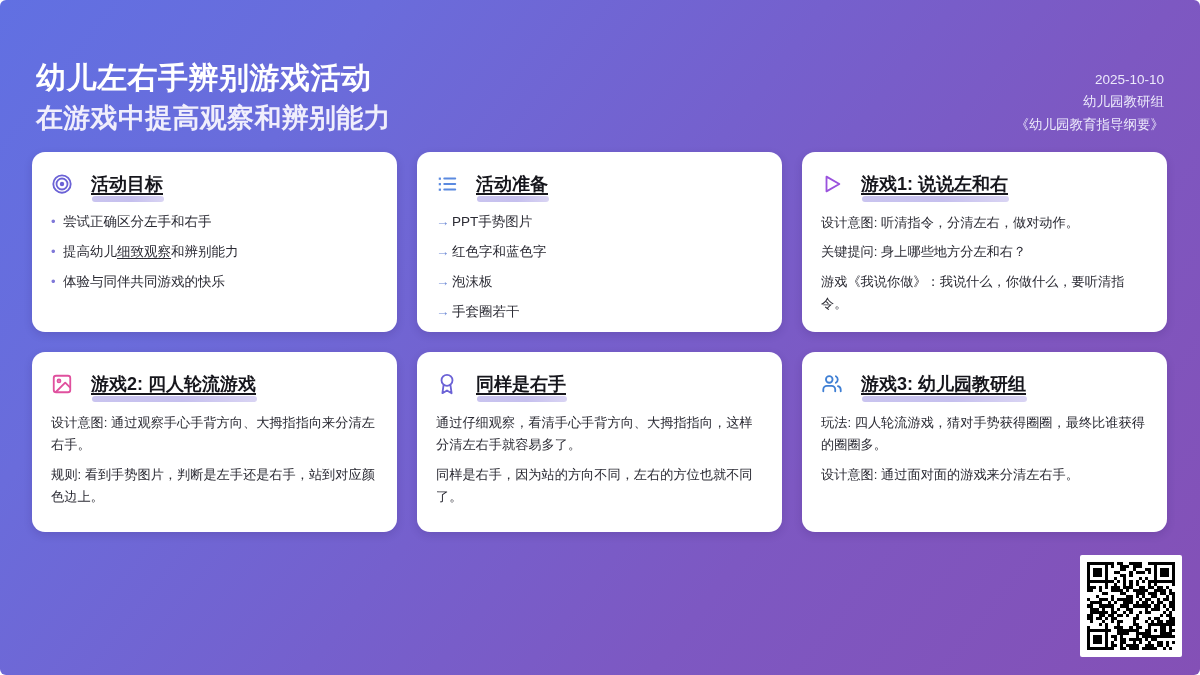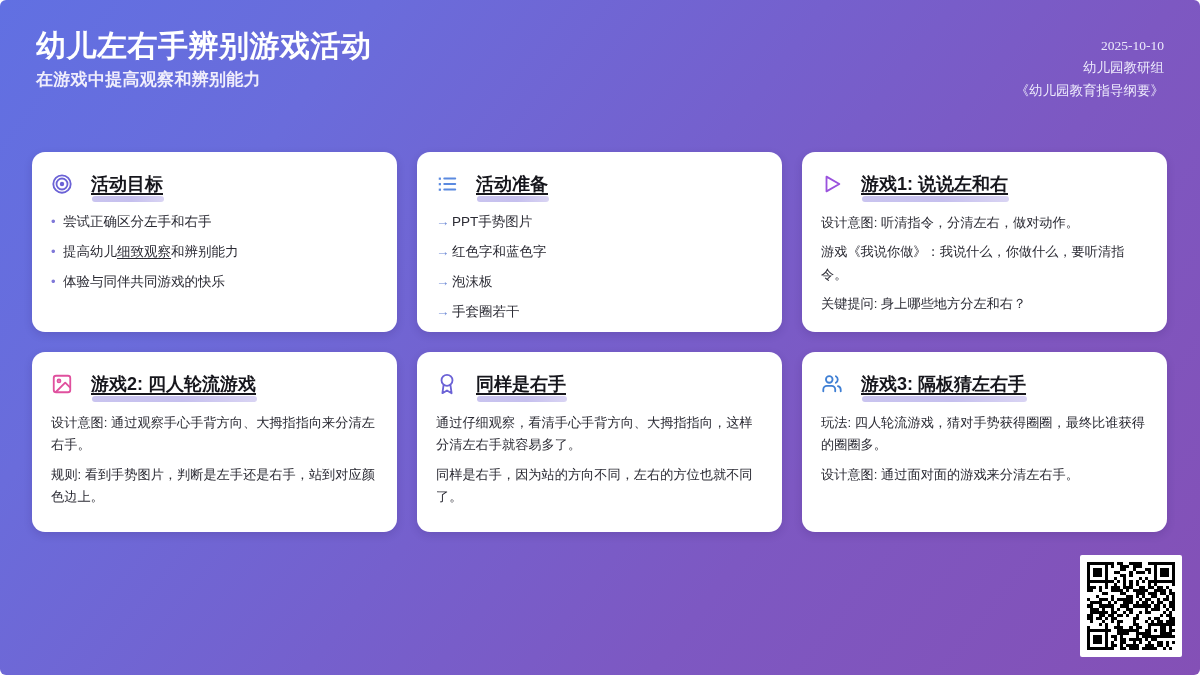--- a/index.html
+++ b/index.html
@@ -14,39 +14,38 @@
     width: 1200px;
     height: 675px;
     background: linear-gradient(128deg, #6170e2 0%, #6a6cdb 22%, #7560cd 48%, #7d58c2 68%, #8450b6 100%);
     border-radius: 6px;
     overflow: hidden;
   }
 
   
   .header {
     position: absolute;
-    left: 0; top: 1px;
+    left: 0; top: 8px;
     width: 1200px;
     height: 128px;
     padding: 26px 36px 0 36px;
     display: flex;
     justify-content: space-between;
-    align-items: flex-start;
-    font-family: Liberation Serif, serif;
+    align-items: flex-end;
   }
   .header-left { display: flex; flex-direction: column; }
   .slide-title {
     font-size: 30px;
     font-weight: bold;
     color: #ffffff;
     line-height: 1.25;
     letter-spacing: 0.5px;
   }
   .slide-subtitle {
-    font-size: 17px;
+    font-size: 27px;
     font-weight: bold;
     color: #f0eefc;
     line-height: 1.3;
     margin-top: 4px;
     letter-spacing: 0.3px;
   }
   .header-right {
     display: flex;
     flex-direction: column;
     align-items: flex-end;
@@ -239,22 +238,22 @@
         <div class="card-head">
           <span class="card-icon">
             <svg width="22" height="22" viewBox="0 0 24 24" fill="none" stroke="#9a52dd" stroke-width="2" stroke-linejoin="round">
               <polygon points="6,4 20,12 6,20"></polygon>
             </svg>
           </span>
           <span class="card-title-wrap"><span class="card-title">游戏1: 说说左和右</span><span class="title-underbar"></span></span>
         </div>
         <div class="paras">
           <div class="para">设计意图: 听清指令，分清左右，做对动作。</div>
+          <div class="para">关键提问: 身上哪些地方分左和右？</div>
           <div class="para">游戏《我说你做》：我说什么，你做什么，要听清指令。</div>
-          <div class="para">关键提问: 身上哪些地方分左和右？</div>
         </div>
       </div>
       <div class="card">
         <div class="card-head">
           <span class="card-icon">
             <svg width="22" height="22" viewBox="0 0 24 24" fill="none" stroke="#e0509e" stroke-width="2" stroke-linejoin="round">
               <rect x="3" y="3" width="18" height="18" rx="2.5"></rect>
               <circle cx="8.7" cy="8.7" r="1.6"></circle>
               <polyline points="21,16 15.5,10.5 5,21"></polyline>
             </svg>
@@ -284,21 +283,21 @@
       <div class="card">
         <div class="card-head">
           <span class="card-icon">
             <svg width="22" height="22" viewBox="0 0 24 24" fill="none" stroke="#3f7fd4" stroke-width="2" stroke-linecap="round" stroke-linejoin="round">
               <path d="M15.5 20v-2a4 4 0 0 0-4-4h-5a4 4 0 0 0-4 4v2"></path>
               <circle cx="9" cy="7" r="3.6"></circle>
               <path d="M21.5 20v-1.8a4 4 0 0 0-3-3.8"></path>
               <path d="M16.2 3.6a4 4 0 0 1 0 7"></path>
             </svg>
           </span>
-          <span class="card-title-wrap"><span class="card-title">游戏3: 隔板猜左右手</span><span class="title-underbar"></span></span>
+          <span class="card-title-wrap"><span class="card-title">游戏3: 幼儿园教研组</span><span class="title-underbar"></span></span>
         </div>
         <div class="paras">
           <div class="para">玩法: 四人轮流游戏，猜对手势获得圈圈，最终比谁获得的圈圈多。</div>
           <div class="para">设计意图: 通过面对面的游戏来分清左右手。</div>
         </div>
       </div>
     </div>
 
   <div class="qr-box">
     <svg viewBox="0 0 29 29" shape-rendering="crispEdges">

